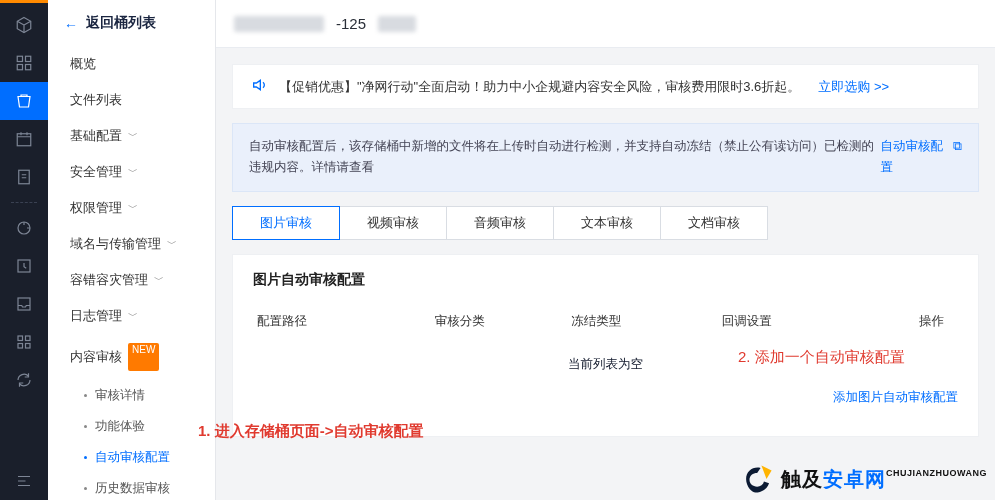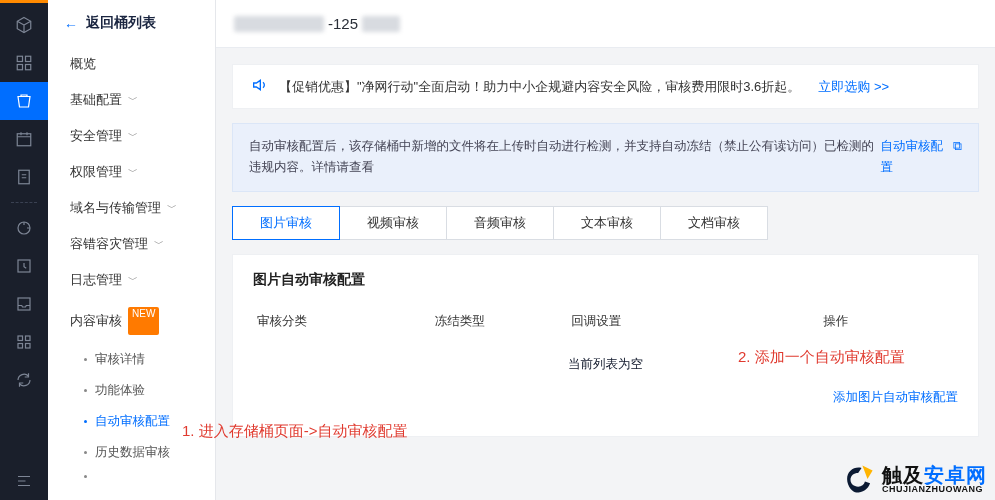--- a/index.html
+++ b/index.html
@@ -71,21 +71,21 @@
     position:absolute; left:216px; right:0; top:0; bottom:0;
     background:#f3f4f6;
   }
   .titlebar{
     height:48px; background:#fff; display:flex; align-items:center;
     padding:0 18px; border-bottom:1px solid #e9ecf1;
   }
   .title-blur{
     width:90px; height:16px; background:#d8dbe0; filter:blur(2px); border-radius:2px;
   }
-  .title-text{font-size:15px; color:#2a2f38; margin:0 4px;}
+  .title-text{font-size:15px; color:#2a2f38; margin:0 12px;}
   .title-blur.sm{width:38px;}
 
   .content{padding:16px 16px 0;}
   .promo{
     background:#fff; padding:12px 18px; display:flex; align-items:center; gap:12px;
     font-size:13px; color:#333; border:1px solid #eef0f3;
   }
   .promo .speaker{color:#006eff;}
   .promo a{color:#006eff; text-decoration:none; margin-left:6px;}
 
@@ -118,29 +118,29 @@
   .empty{
     text-align:center; color:#0f172a; font-size:12.5px; padding:20px 0 10px;
   }
   .add-link{
     text-align:right; padding:6px 0 4px;
   }
   .add-link a{color:#006eff; font-size:12.5px; text-decoration:none; cursor:pointer;}
 
   
   .anno{position:absolute; color:#e03a2f; font-size:15px; font-weight:500; pointer-events:none;}
-  .anno1{left:182px; top:422px;}
+  .anno1{left:198px; top:422px;font-weight:bold;}
   .anno2{left:738px; top:348px;}
 
   
   .wm{
     position:absolute; right:8px; bottom:4px; display:flex; align-items:center; gap:6px;
   }
   .wm-logo{width:34px; height:34px;}
-  .wm-text{display:flex; flex-direction:column; line-height:1;}
+  .wm-text{display:flex; flex-direction:row; line-height:1;}
   .wm-cn{font-size:20px; font-weight:800; color:#111; letter-spacing:1px;}
   .wm-py{font-size:9px; font-weight:800; color:#111; letter-spacing:0.5px;}
   .wm-cn .accent{color:#006eff;}
 </style>
 </head>
 <body>
 
 <div class="icon-rail">
   <div class="rail-item">
     <svg viewBox="0 0 24 24">
@@ -216,20 +216,23 @@
 </div>
 
 <div class="sidebar">
   <div class="back-row">
     <span class="arrow">←</span>
     <span>返回桶列表</span>
   </div>
 
   <div class="nav-item">
       <span>概览</span>
+    </div>
+  <div class="nav-item">
+      <span>文件列表</span>
     </div>
   <div class="nav-item">
       <span>基础配置</span>
       <span class="chev">﹀</span>
     </div>
   <div class="nav-item">
       <span>安全管理</span>
       <span class="chev">﹀</span>
     </div>
   <div class="nav-item">
@@ -296,20 +299,21 @@
       <div class="tab active">图片审核</div>
       <div class="tab">视频审核</div>
       <div class="tab">音频审核</div>
       <div class="tab">文本审核</div>
       <div class="tab">文档审核</div>
     </div>
 
     <div class="panel">
       <div class="panel-title">图片自动审核配置</div>
       <div class="thead">
+        <div>配置路径</div>
         <div>审核分类</div>
         <div>冻结类型</div>
         <div>回调设置</div>
         <div>操作</div>
       </div>
       <div class="empty">当前列表为空</div>
       <div class="add-link">
         <a>添加图片自动审核配置</a>
       </div>
     </div>

